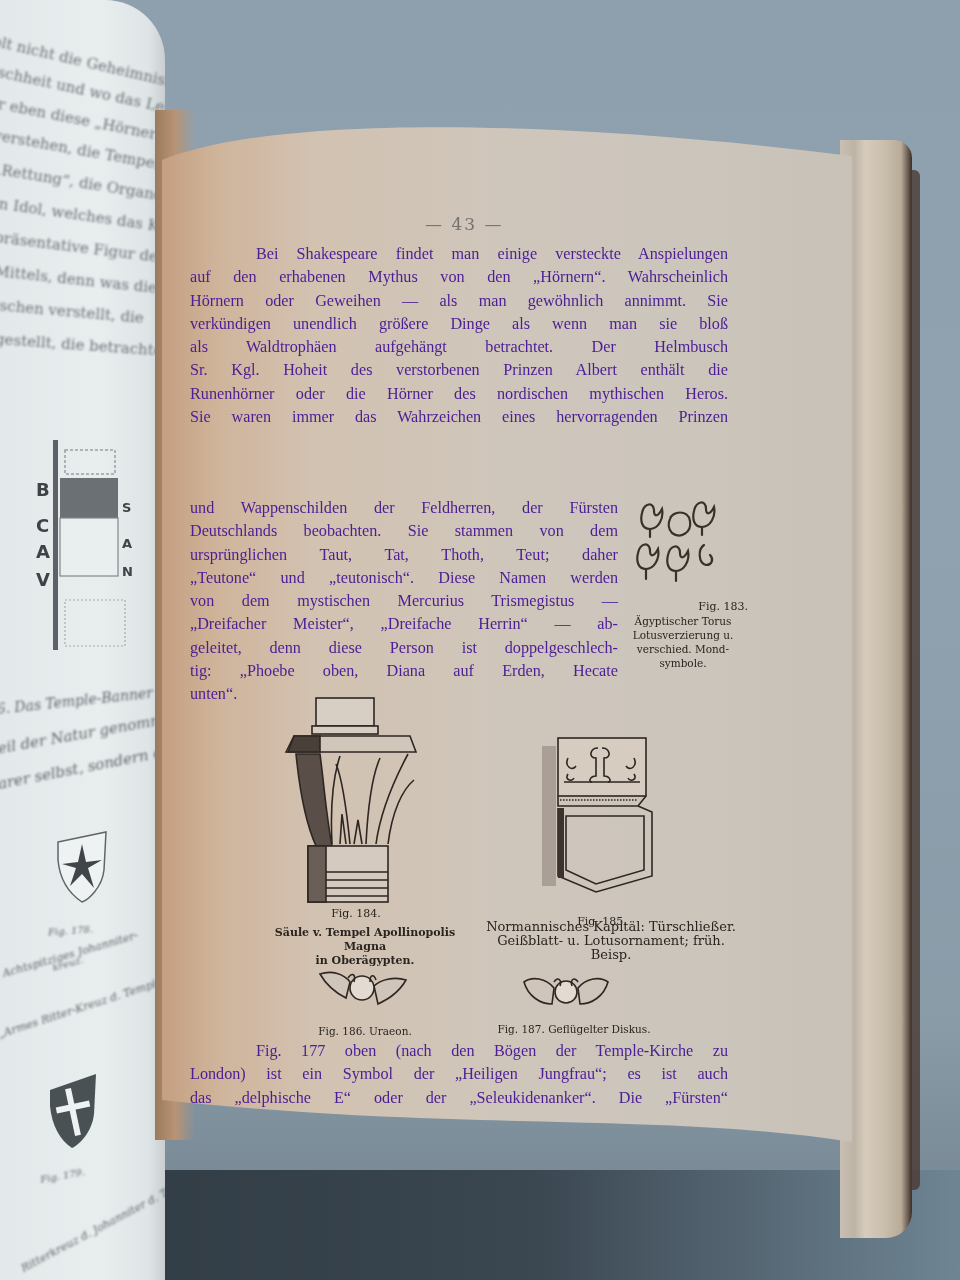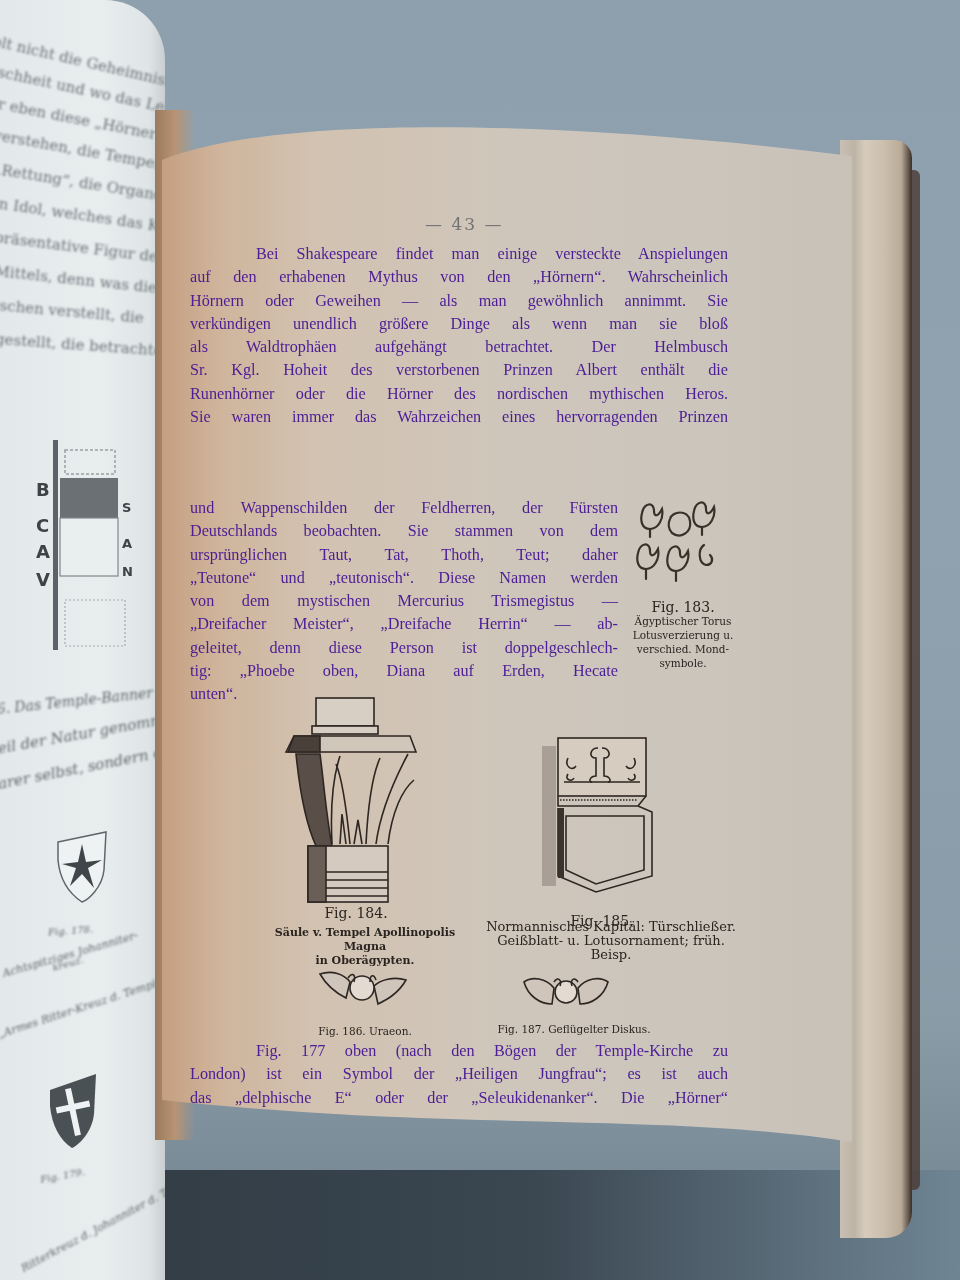--- a/index.html
+++ b/index.html
@@ -66,21 +66,21 @@
     .body-text .line.last { text-align-last: left; }
     .p1 { left: 190px; top: 243px; width: 538px; }
     .p1 .indent { padding-left: 66px; }
     .p2 { left: 190px; top: 475px; width: 428px; margin-top: 22px; }
     .p3 { left: 190px; top: 1040px; width: 538px; }
     .p3 .indent { padding-left: 66px; }
     .fig-cap {
       position: absolute; color: #2a2420; font-size: 10.5px; line-height: 14px; text-align: center;
       font-family: "DejaVu Serif", serif;
     }
-    .fig-label { font-size: 14px; }
+    .fig-label { font-size: 11px; text-align: right; }
     svg { display: block; }
   </style>
 </head>
 <body>
 
 <div class="desk"></div>
 <div class="page-block"></div>
 
 <div class="left-page">
   <div class="ltext" style="top:28px; transform: rotate(13deg);">olt nicht die Geheimnisse —  43</div>
@@ -269,14 +269,14 @@
     <path d="M32 8 C36 2 40 6 38 12 M56 8 C52 2 48 6 50 12"></path>
   </svg>
 </div>
 <div class="fig-cap" style="left:486px; top:1022px; width:176px;">
   <span>Fig. 187.  Geflügelter Diskus.</span>
 </div>
 
 <div class="body-text p3">
   <span class="line indent">Fig. 177 oben (nach den Bögen der Temple-Kirche zu</span>
   <span class="line">London) ist ein Symbol der „Heiligen Jungfrau“; es ist auch</span>
-  <span class="line">das „delphische E“ oder der „Seleukidenanker“. Die „Hörner“</span>
+  <span class="line">das „delphische E“ oder der „Seleukidenanker“. Die „Fürsten“</span>
 </div>
 
 </body></html>

